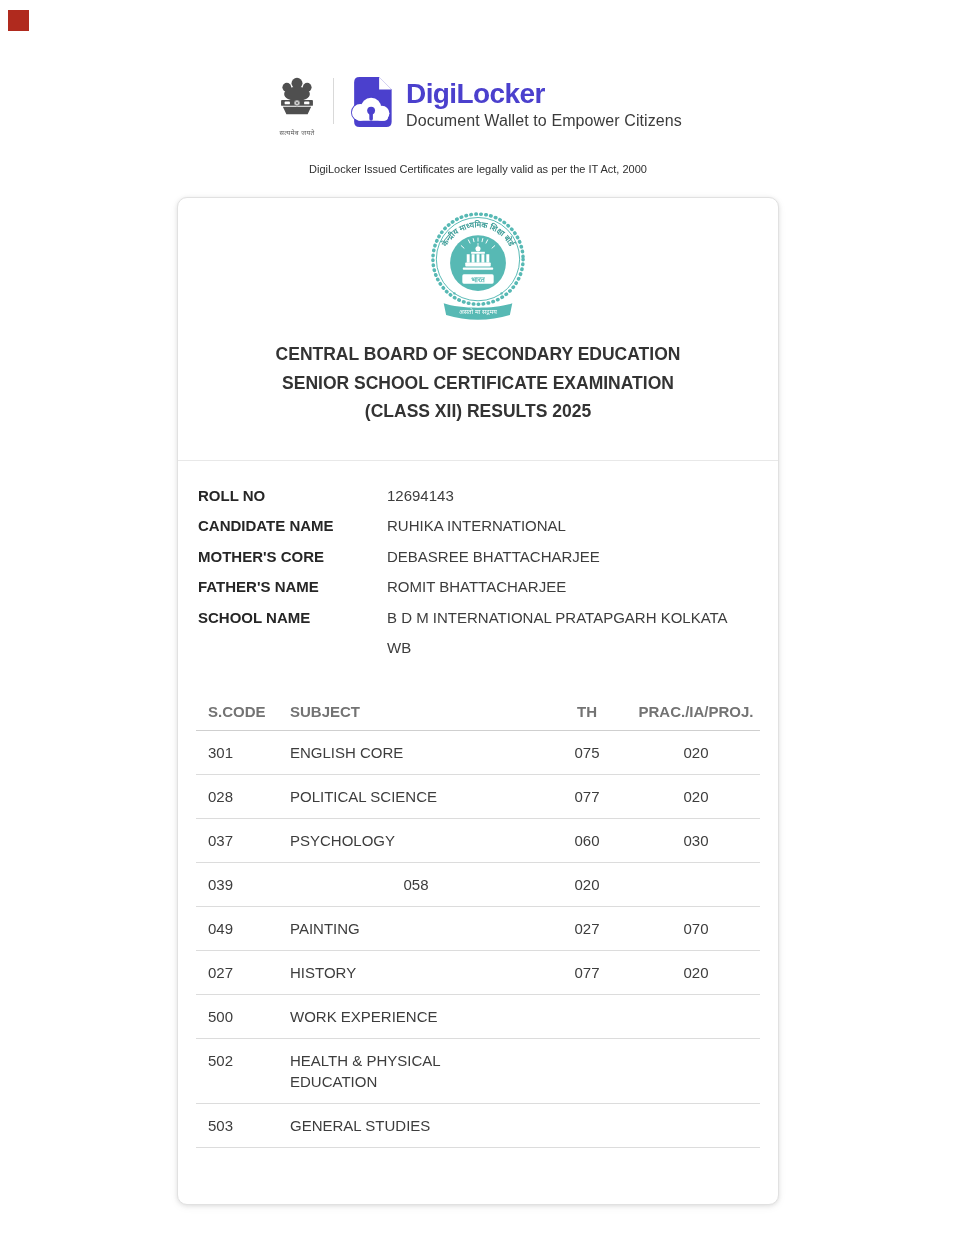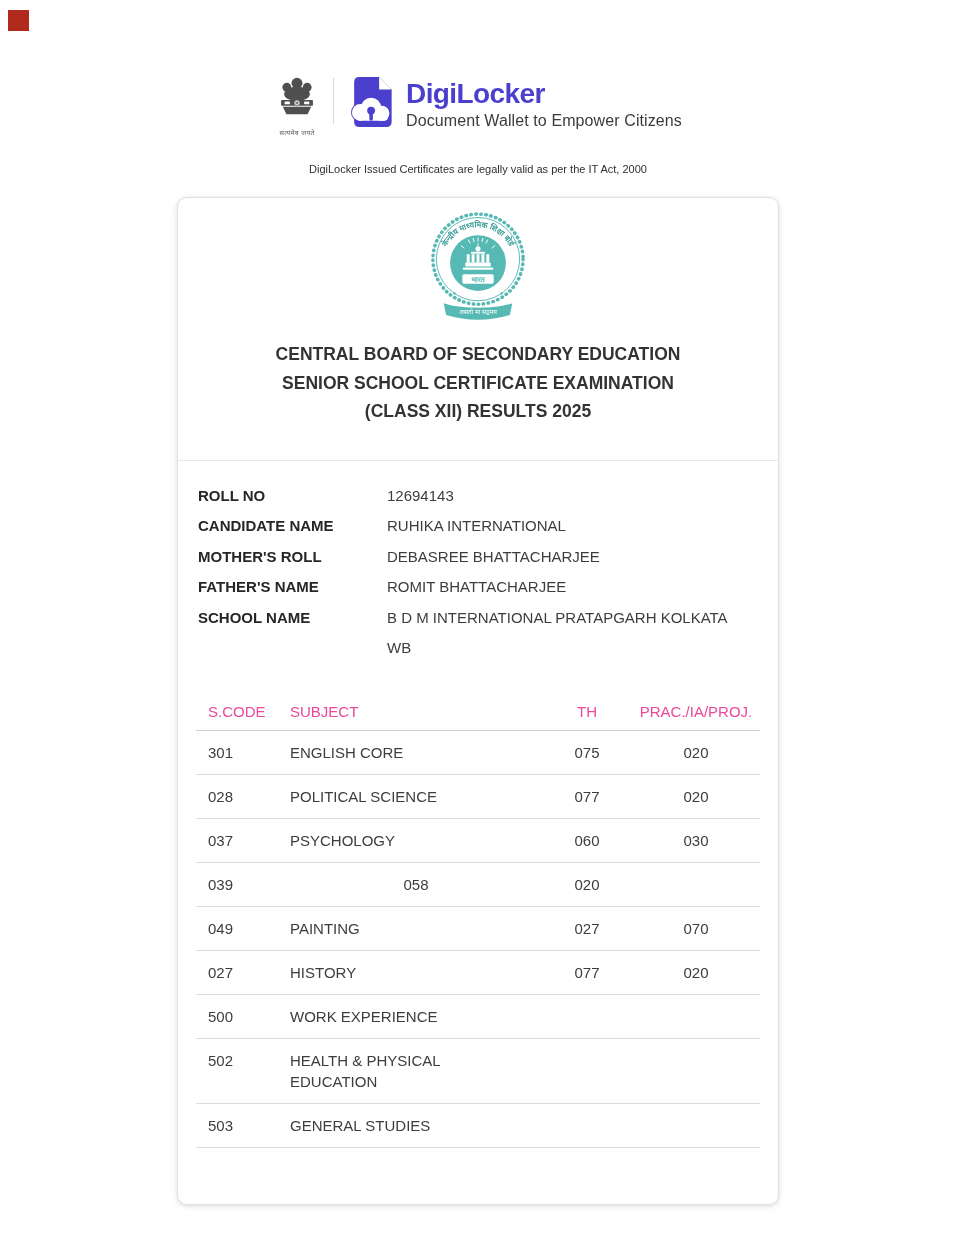--- a/index.html
+++ b/index.html
@@ -44,21 +44,21 @@
   .detail-value { font-size:15px; color:#3d3d3d; line-height:30.5px; white-space:pre-line; max-width:360px; }
 
   
   .marks { margin:30px 18px 0 18px; }
   .mhead, .mrow {
     display:grid; grid-template-columns:82px 252px 90px 1fr;
     padding-left:12px; align-items:baseline;
   }
   .mhead {
     min-height:37px; align-items:center;
-    font-size:15px; font-weight:normal; color:#ec4899;
+    font-size:15px; font-weight:bold; color:#737373;
     border-bottom:1px solid #cfcfcf;
   }
   .mrow { font-size:15px; color:#3d3d3d; border-bottom:1px solid #dcdcdc; }
   .cell-code { line-height:21px; padding:11px 0; }
   .cell-subject { white-space:pre-line; line-height:21px; padding:11px 0; }
   .cell-th, .cell-prac, .ch-center { text-align:center; }
 </style>
 </head>
 <body>
 
@@ -170,21 +170,21 @@
   <section class="details">
     <div class="detail-row">
       <div class="detail-label">ROLL NO</div>
       <div class="detail-value">12694143</div>
     </div>
     <div class="detail-row">
       <div class="detail-label">CANDIDATE NAME</div>
       <div class="detail-value">RUHIKA INTERNATIONAL</div>
     </div>
     <div class="detail-row">
-      <div class="detail-label">MOTHER'S ROLL</div>
+      <div class="detail-label">MOTHER'S CORE</div>
       <div class="detail-value">DEBASREE BHATTACHARJEE</div>
     </div>
     <div class="detail-row">
       <div class="detail-label">FATHER'S NAME</div>
       <div class="detail-value">ROMIT BHATTACHARJEE</div>
     </div>
     <div class="detail-row">
       <div class="detail-label">SCHOOL NAME</div>
       <div class="detail-value">B D M INTERNATIONAL PRATAPGARH KOLKATA
 WB</div>

